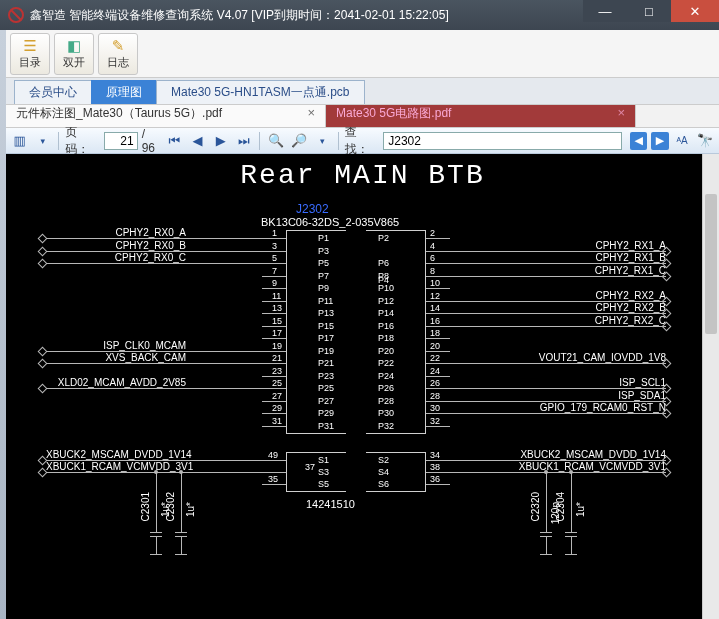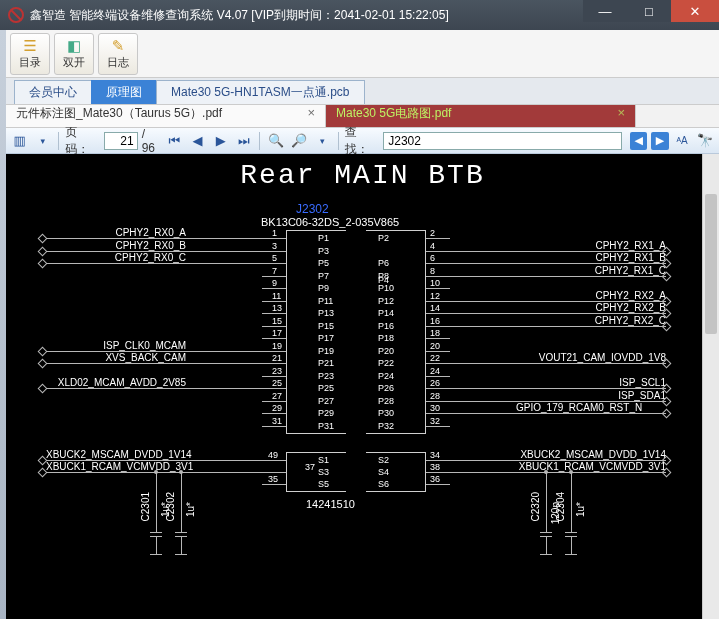--- a/index.html
+++ b/index.html
@@ -23,21 +23,21 @@
 
 
 .tabs1 { height:26px; display:flex; align-items:flex-end; padding-left:8px; border-left:6px solid #b8c3d0; background:#e5e9ee;}
 .tab1 { height:24px; padding:0 14px; font-size:12px; display:flex; align-items:center; border:1px solid #9cb3cc; border-bottom:none; background:#eef2f7; margin-right:-1px; color:#2a4d88;}
 .tab1.active { background:#3b82d6; color:#fff; border-color:#3b82d6;}
 
 
 .tabs2 { height:24px; display:flex; align-items:center; border-left:6px solid #b8c3d0; background:#f2f2f2; border-top:1px solid #ccc; border-bottom:1px solid #ccc; font-size:12px;}
 .tab2 { height:100%; padding:0 10px; display:flex; border-right:1px solid #ccc; position:relative; }
 .tab2.inactive { background:#fafafa; color:#333; flex:0 0 320px;}
-.tab2.active { background:#a23a3a; color:#bef264; flex:0 0 310px;}
+.tab2.active { background:#a23a3a; color:#f9a8d4; flex:0 0 310px;}
 .tab2 .x { margin-left:auto; font-size:13px; opacity:.7;}
 
 
 .pdfbar { height:26px; background:linear-gradient(#f7fbff,#dbe7f4); border-left:6px solid #b8c3d0; border-bottom:1px solid #b9c9db; display:flex; align-items:center; padding:0 4px; font-size:12px; gap:4px;}
 .pdfbar .ico { width:20px; height:20px; display:flex; align-items:center; justify-content:center; border:1px solid transparent; border-radius:2px; color:#2a5599; font-size:13px;}
 .pdfbar .sep { width:1px; height:18px; background:#b0c0d0; margin:0 2px;}
 .pdfbar input.page { width:34px; height:18px; text-align:right; border:1px solid #8aa; font-size:12px; padding:0 3px;}
 .pdfbar input.search { width:250px; height:18px; border:1px solid #8aa; font-size:12px; padding:0 4px;}
 .pdfbar .lbl { color:#333; }
 .pdfbar .spacer { flex:1; }
@@ -309,21 +309,21 @@
       <div class="wire" style="left:444px;top:209px;width:216px;height:1px;"></div>
       <div class="net" style="left:510px;top:198px;width:150px;text-align:right;">VOUT21_CAM_IOVDD_1V8</div>
       <div class="wire" style="left:657px;top:206px;width:7px;height:7px;background:none;border:1px solid #b8b8b8;transform:rotate(45deg);"></div>
       <div class="wire" style="left:444px;top:234px;width:216px;height:1px;"></div>
       <div class="net" style="left:510px;top:223px;width:150px;text-align:right;">ISP_SCL1</div>
       <div class="wire" style="left:657px;top:231px;width:7px;height:7px;background:none;border:1px solid #b8b8b8;transform:rotate(45deg);"></div>
       <div class="wire" style="left:444px;top:246.5px;width:216px;height:1px;"></div>
       <div class="net" style="left:510px;top:235.5px;width:150px;text-align:right;">ISP_SDA1</div>
       <div class="wire" style="left:657px;top:243.5px;width:7px;height:7px;background:none;border:1px solid #b8b8b8;transform:rotate(45deg);"></div>
       <div class="wire" style="left:444px;top:259px;width:216px;height:1px;"></div>
-      <div class="net" style="left:510px;top:248px;width:150px;">GPIO_179_RCAM0_RST_N</div>
+      <div class="net" style="left:510px;top:248px;width:150px;text-align:right;">GPIO_179_RCAM0_RST_N</div>
       <div class="wire" style="left:657px;top:256px;width:7px;height:7px;background:none;border:1px solid #b8b8b8;transform:rotate(45deg);"></div>
       <div class="wire" style="left:444px;top:306px;width:216px;height:1px;"></div>
       <div class="net" style="left:510px;top:295px;width:150px;text-align:right;">XBUCK2_MSCAM_DVDD_1V14</div>
       <div class="wire" style="left:657px;top:303px;width:7px;height:7px;background:none;border:1px solid #b8b8b8;transform:rotate(45deg);"></div>
       <div class="wire" style="left:444px;top:318px;width:216px;height:1px;"></div>
       <div class="net" style="left:510px;top:307px;width:150px;text-align:right;">XBUCK1_RCAM_VCMVDD_3V1</div>
       <div class="wire" style="left:657px;top:315px;width:7px;height:7px;background:none;border:1px solid #b8b8b8;transform:rotate(45deg);"></div>
       <div class="wire" style="left:150px;top:318px;width:1px;height:60px;"></div>
       <div class="wire" style="left:175px;top:318px;width:1px;height:60px;"></div>
       <div class="junction" style="left:150px;top:318px;"></div>

